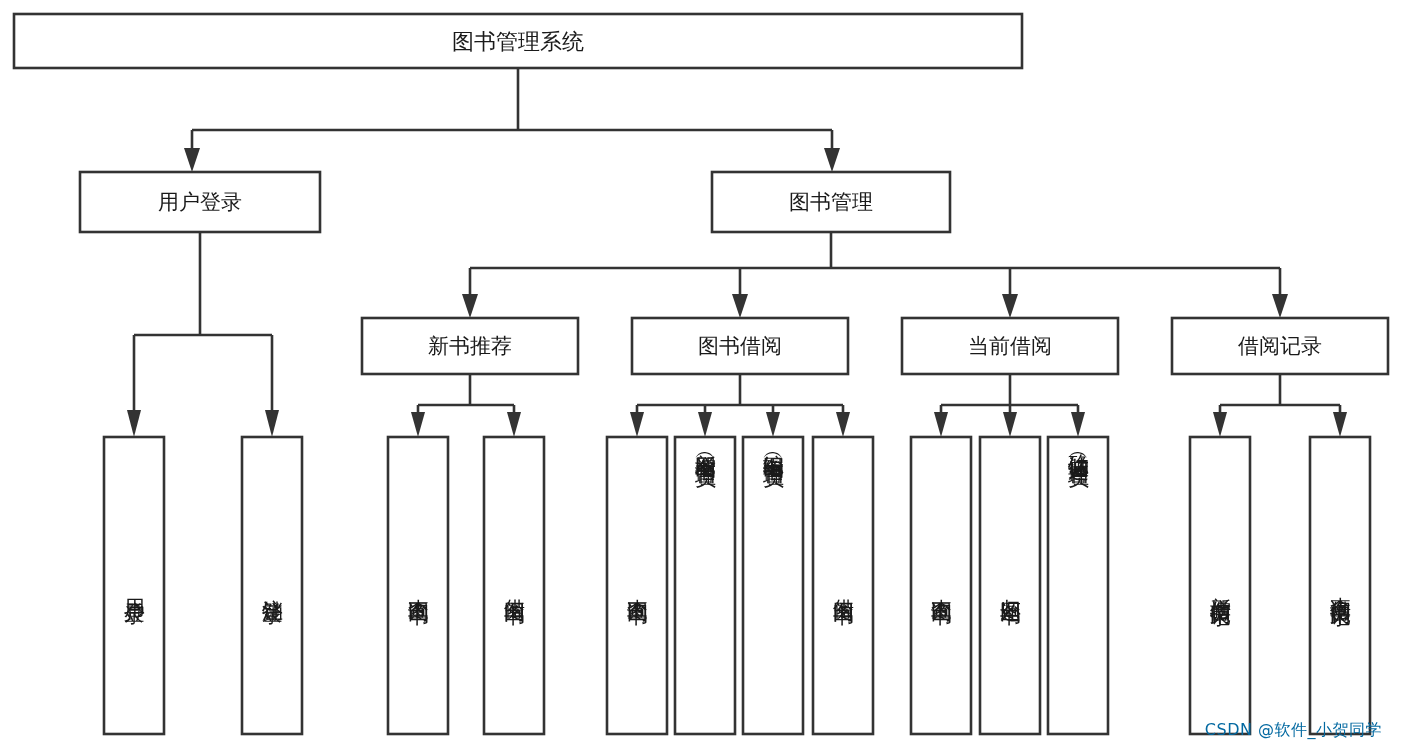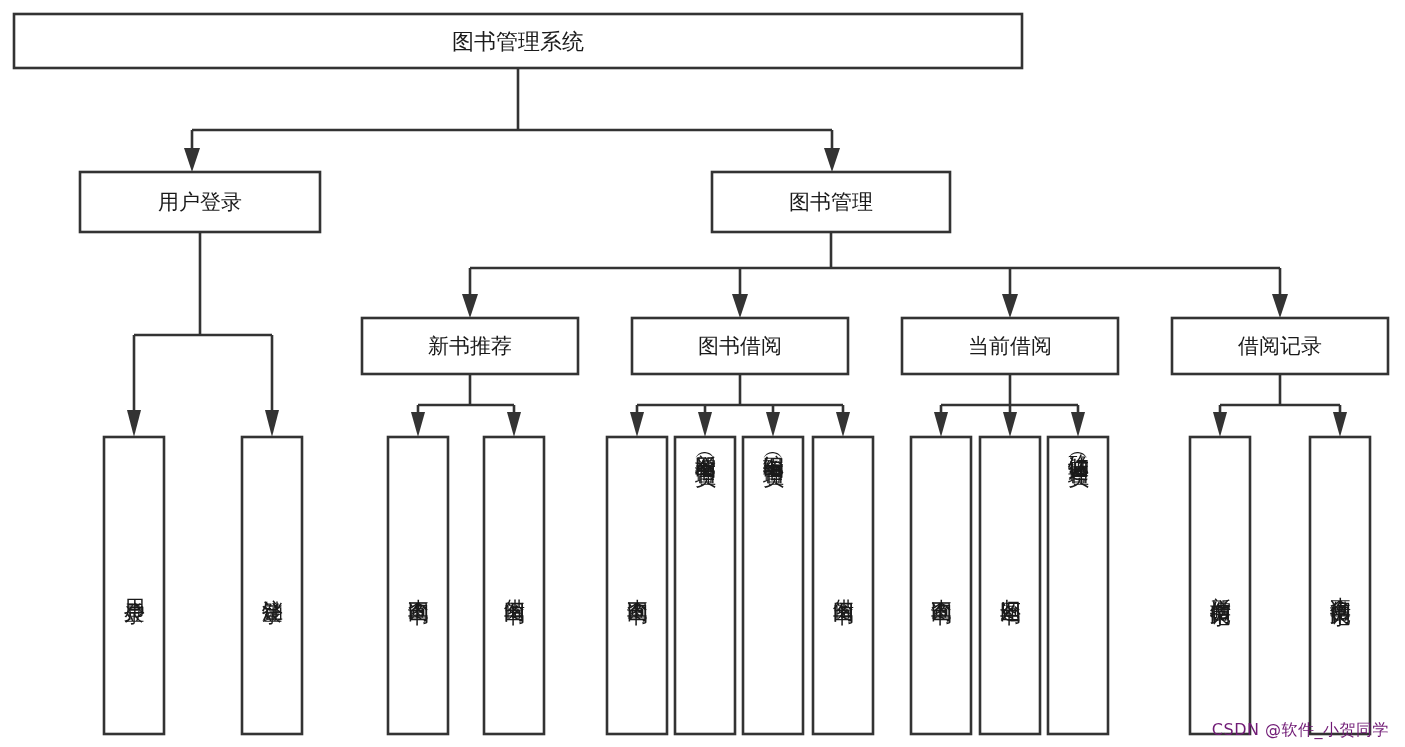--- a/index.html
+++ b/index.html
@@ -67,25 +67,25 @@
     font-family: "DejaVu Sans", "Liberation Sans", sans-serif;
     font-size: 21px;
     line-height: 1.18;
     letter-spacing: 2px;
     color: #1a1a1a;
     white-space: nowrap;
     text-align: center;
   }
   .watermark {
     position: absolute;
-    right: 16px;
+    right: 23px;
     bottom: 6px;
     font-family: "DejaVu Sans", "Liberation Sans", sans-serif;
     font-size: 16px;
-    color: #701a75;
+    color: #0369a1;
     letter-spacing: 0.5px;
     user-select: none;
   }
 </style>
 </head>
 <body>
 
 <div id="canvas">
 
   <svg class="diagram" viewBox="0 0 1405 747" xmlns="http://www.w3.org/2000/svg">

